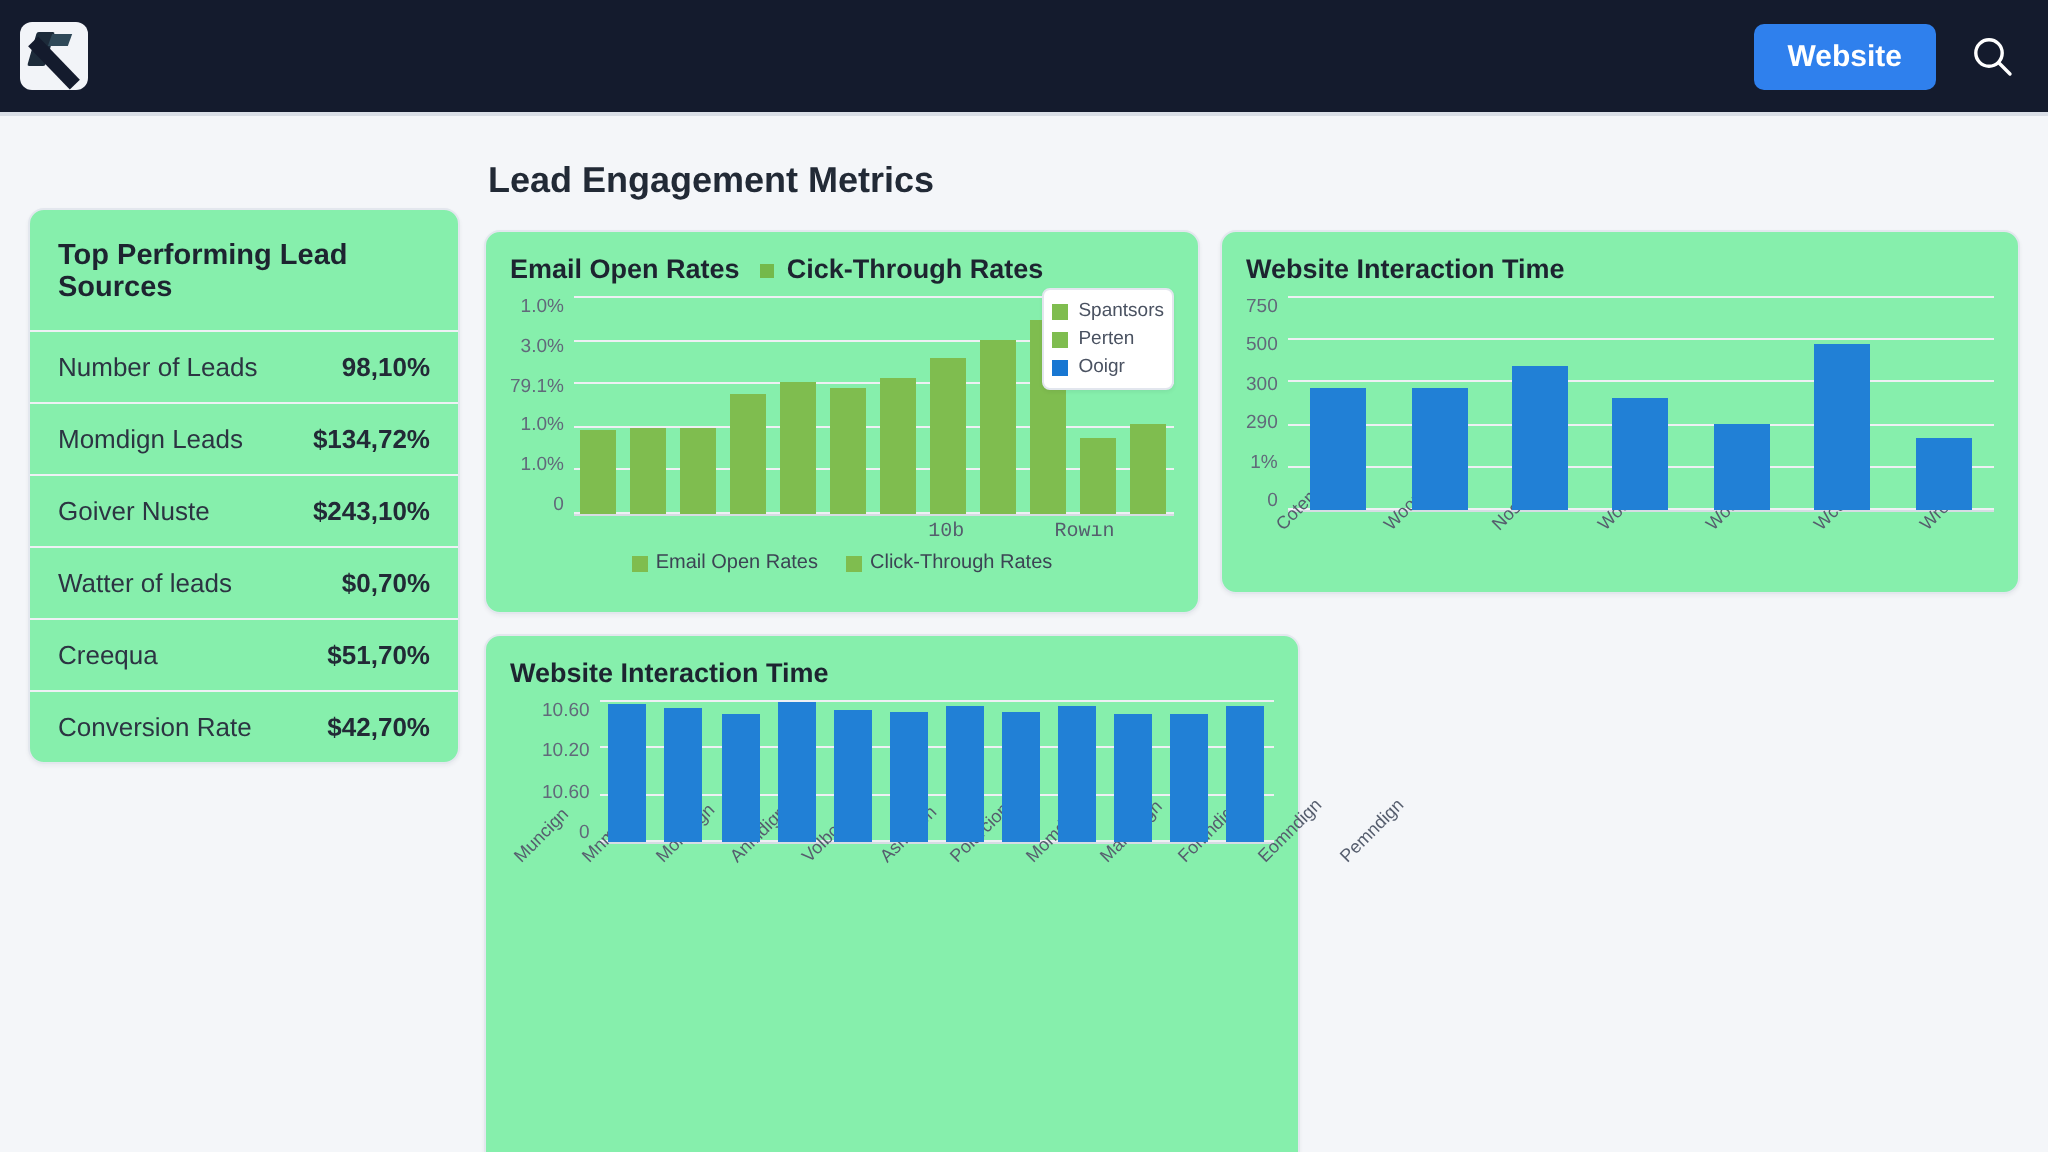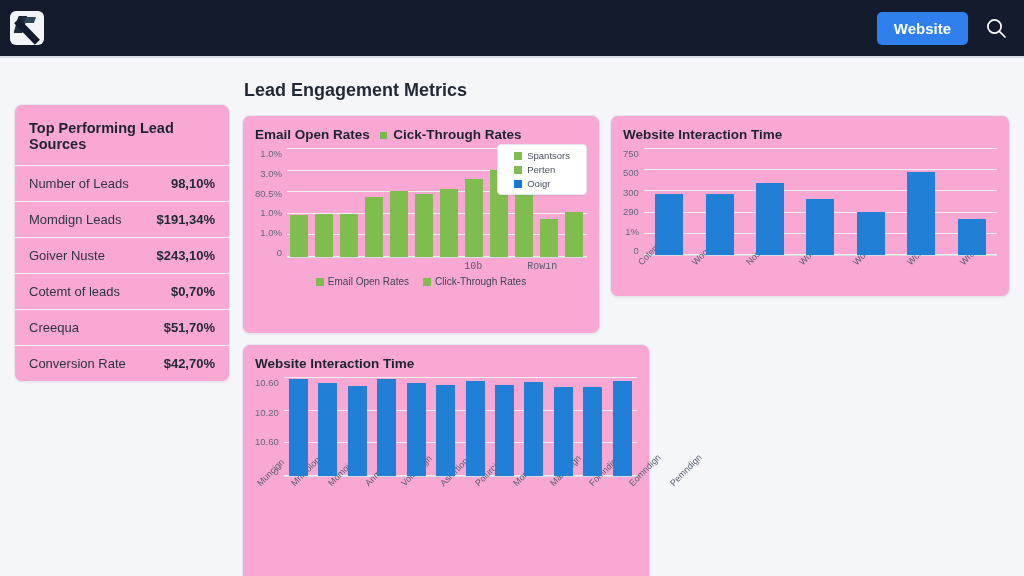--- a/index.html
+++ b/index.html
@@ -67,21 +67,21 @@
     padding: 14px 14px 0 14px;
     gap: 12px;
   }
 
   
   .side {
     width: 216px; flex: 0 0 216px;
     padding-top: 32px;
   }
   .card {
-    background: #f9a8d4;
+    background: #86efac;
     border: 1px solid #e3e7ee;
     border-radius: 8px;
     box-shadow: 0 1px 2px rgba(16,24,40,.05);
   }
   .table-card { overflow: hidden; }
   .table-title {
     font-size: 14.5px; font-weight: 700; color: #1d2430;
     padding: 15px 14px 13px 14px;
   }
   .trow {
@@ -95,21 +95,21 @@
   .trow .v { font-weight: 600; color: #222a36; }
 
   
   .main { flex: 1; min-width: 0; display: flex; flex-direction: column; }
   .page-title {
     font-size: 18px; font-weight: 700; color: #222a36;
     margin: 8px 0 14px 2px;
   }
   .row-top { display: flex; gap: 10px; }
   .chart-card { padding: 11px 12px 8px 12px; }
-  .chart-card.c1 { width: 358px; flex: 0 0 358px; height: 219px; position: relative; }
+  .chart-card.c1 { width: 358px; flex: 0 0 358px; height: 192px; position: relative; }
   .chart-card.c2 { flex: 1; height: 182px; position: relative; }
   .chart-card.c3 { width: 408px; flex: 0 0 408px; height: 177px; margin-top: 10px; position: relative; }
   .chart-title {
     font-size: 13.5px; font-weight: 700; color: #1d2430;
     margin-bottom: 6px; white-space: nowrap;
   }
   .chart-title .sub {
     font-weight: 700; color: #1d2430;
   }
   .legend-dot-inline {
@@ -136,21 +136,21 @@
   .gridlines div { border-top: 1px solid #eef0f4; height: 0; }
   .bar { width: 17px; background: #7fbd4f; position: relative; z-index: 1; }
   .bar.blue { background: #2180d6; }
 
   
   .c1 .plot { height: 110px; }
   .c1 .bar { width: 18px; }
   .c1-legend {
     position: absolute; right: 12px; top: 28px;
     background: #ffffff; border: 1px solid #e2e6ee; border-radius: 4px;
-    padding: 5px 16px; font-size: 9.5px; color: #4a5261;
+    padding: 5px 4px; font-size: 9.5px; color: #4a5261;
     display: flex; flex-direction: column; gap: 3px; z-index: 3;
     box-shadow: 0 1px 2px rgba(16,24,40,.06);
   }
   .c1-legend span { display: flex; align-items: center; gap: 5px; white-space: nowrap; }
   .sw { width: 8px; height: 8px; display: inline-block; }
   .sw.green { background: #7fbd4f; }
   .xlabels-sparse {
     display: flex; font-size: 10px; color: #555d6d;
     padding-left: 36px; margin-top: 3px; height: 13px;
   }
@@ -164,21 +164,21 @@
   
   .xrot { display: flex; justify-content: space-around; height: 42px; margin-top: 2px; }
   .xrot span {
     font-size: 9px; color: #555d6d;
     transform: rotate(-45deg); transform-origin: left top;
     white-space: nowrap; display: block;
     margin-top: 2px;
   }
   .c2 .plot { height: 108px; }
   .c2 .bar { width: 28px; }
-  .c3 .plot { height: 100px; }
+  .c3 .plot { height: 72px; margin-left: 16px; }
   .c3 .bar { width: 19px; }
 </style>
 </head>
 <body>
 
 <div class="header">
   <div class="logo-mark">
     <div class="logo-tick"></div>
   </div>
   <div class="header-right">
@@ -195,28 +195,28 @@
   <div class="side">
     <div class="card table-card">
       <div class="table-title">Top Performing Lead Sources</div>
       <div id="table-rows">
           <div class="trow">
             <span class="k">Number of Leads</span>
             <span class="v">98,10%</span>
           </div>
           <div class="trow">
             <span class="k">Momdign Leads</span>
-            <span class="v">$191,34%</span>
+            <span class="v">$134,72%</span>
           </div>
           <div class="trow">
             <span class="k">Goiver Nuste</span>
             <span class="v">$243,10%</span>
           </div>
           <div class="trow">
-            <span class="k">Cotemt of leads</span>
+            <span class="k">Watter of leads</span>
             <span class="v">$0,70%</span>
           </div>
           <div class="trow">
             <span class="k">Creequa</span>
             <span class="v">$51,70%</span>
           </div>
           <div class="trow">
             <span class="k">Conversion Rate</span>
             <span class="v">$42,70%</span>
           </div>
@@ -232,21 +232,21 @@
       <div class="card chart-card c1">
         <div class="chart-title">
           <span>Email Open Rates</span>
           <span class="legend-dot-inline"></span>
           <span class="sub">Cick-Through Rates</span>
         </div>
         <div class="plot">
           <div class="yaxis" id="c1-yaxis">
               <span>1.0%</span>
               <span>3.0%</span>
-              <span>80.5%</span>
+              <span>79.1%</span>
               <span>1.0%</span>
               <span>1.0%</span>
               <span>0</span>
             </div>
           <div class="bars">
             <div class="gridlines" id="c1-grid">
                 <div></div>
                 <div></div>
                 <div></div>
                 <div></div>

